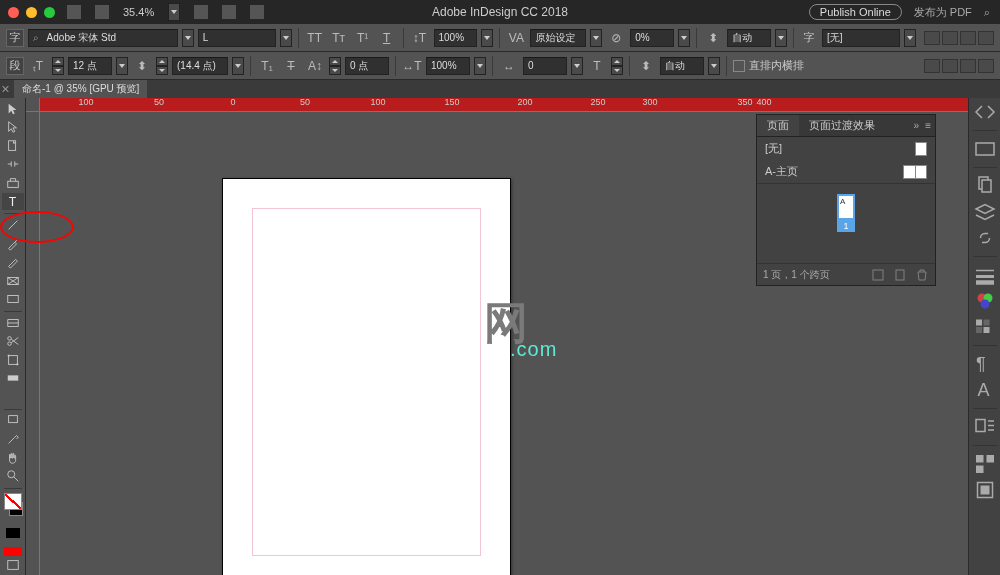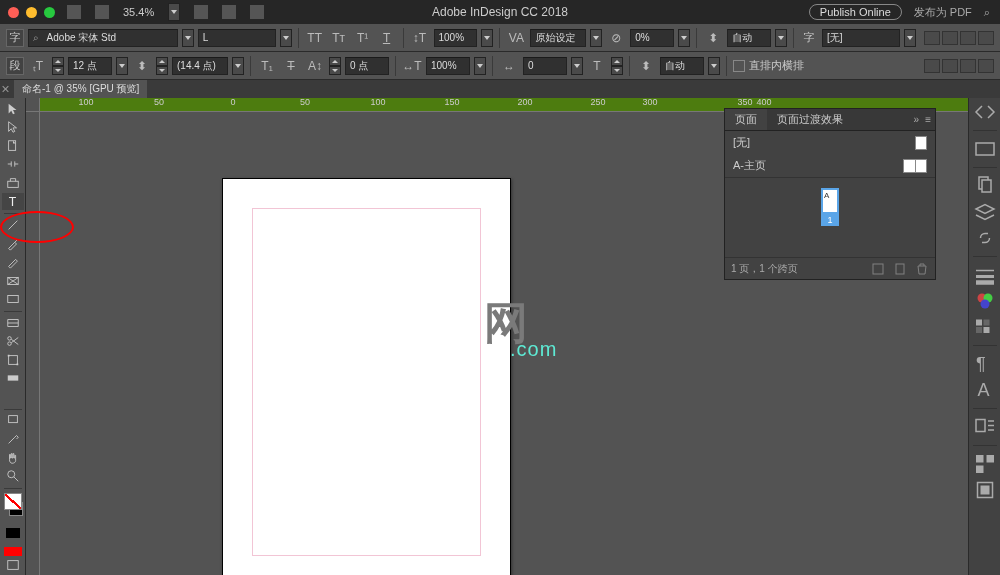--- a/index.html
+++ b/index.html
@@ -44,32 +44,32 @@
 .tool.selected { background: #454545; }
 .tool svg { width: 14px; height: 14px; }
 .tool-sep { width: 18px; height: 1px; background: #3a3a3a; margin: 2px 0; }
 .swatch-a { width: 18px; height: 18px; background: linear-gradient(to top right, transparent 45%, #ff0000 45%, #ff0000 55%, transparent 55%), #fff; border: 1px solid #888; margin-top: 2px; position: relative; }
 .swatch-b { width: 14px; height: 14px; background: #000; border: 1px solid #888; margin-top: -8px; margin-left: 6px; }
 .swatch-c { width: 18px; height: 10px; background: #ff0000; margin-top: 4px; }
 
 .red-circle { position: absolute; left: 0px; top: 113px; width: 74px; height: 32px; border: 2px solid #ff0000; border-radius: 50%; pointer-events: none; z-index: 50; }
 
 .canvas-area { flex: 1; background: #535353; position: relative; overflow: hidden; }
-.ruler-h { position: absolute; top: 0; left: 14px; right: 0; height: 14px; background: #4d7c0f; border-bottom: 1px solid #777; display: flex; }
+.ruler-h { position: absolute; top: 0; left: 14px; right: 0; height: 14px; background: #b91c1c; border-bottom: 1px solid #777; display: flex; }
 .ruler-v { position: absolute; top: 0; left: 0; bottom: 0; width: 14px; background: #535353; border-right: 1px solid #777; }
 .ruler-corner { position: absolute; top: 0; left: 0; width: 14px; height: 14px; background: #535353; border-right: 1px solid #777; border-bottom: 1px solid #777; z-index: 2; }
 .ruler-label { position: absolute; bottom: 4px; font-size: 9px; color: #ccc; transform: translateX(-50%); }
 .page { position: absolute; left: 196px; top: 80px; width: 289px; height: 408px; background: #fff; box-shadow: 1px 1px 3px rgba(0,0,0,0.4); }
 .page-inner { position: absolute; left: 30px; top: 30px; right: 30px; bottom: 30px; border: 1px solid #f2c5d5; }
 .page-border { position: absolute; inset: 0; border: 1px solid #000; pointer-events: none; }
 .wm1 { position: absolute; left: 458px; top: 196px; font-size: 44px; font-weight: bold; color: #7a7a7a; letter-spacing: 4px; }
 .wm2 { position: absolute; left: 484px; top: 240px; font-size: 20px; color: #5eead4; letter-spacing: 1px; }
 
 
-.pages-panel { position: absolute; top: 10px; right: 32px; width: 212px; background: #424242; border: 1px solid #222; z-index: 10; }
+.pages-panel { position: absolute; top: 16px; right: 32px; width: 180px; background: #424242; border: 1px solid #222; z-index: 10; }
 .pp-tabs { height: 22px; display: flex; align-items: center; background: #383838; border-bottom: 1px solid #222; }
 .pp-tab { padding: 0 10px; height: 100%; display: flex; align-items: center; font-size: 11px; color: #ccc; }
 .pp-tab.active { background: #424242; }
 .pp-tabicons { margin-left: auto; display: flex; gap: 6px; padding-right: 4px; color: #aaa; font-size: 10px; }
 .pp-row { padding: 4px 8px; display: flex; align-items: center; justify-content: space-between; font-size: 11px; color: #ccc; }
 .pp-master-icon { width: 12px; height: 14px; background: #fff; border: 1px solid #888; }
 .pp-master-pair { display: flex; }
 .pp-master-pair .pp-master-icon:first-child { border-right: none; }
 .pp-body { height: 80px; border-top: 1px solid #333; display: flex; align-items: flex-start; justify-content: center; padding-top: 10px; }
 .pp-page-thumb { width: 18px; height: 26px; background: #fff; border: 2px solid #5aa5e8; position: relative; font-size: 8px; color: #333; padding: 1px; }

